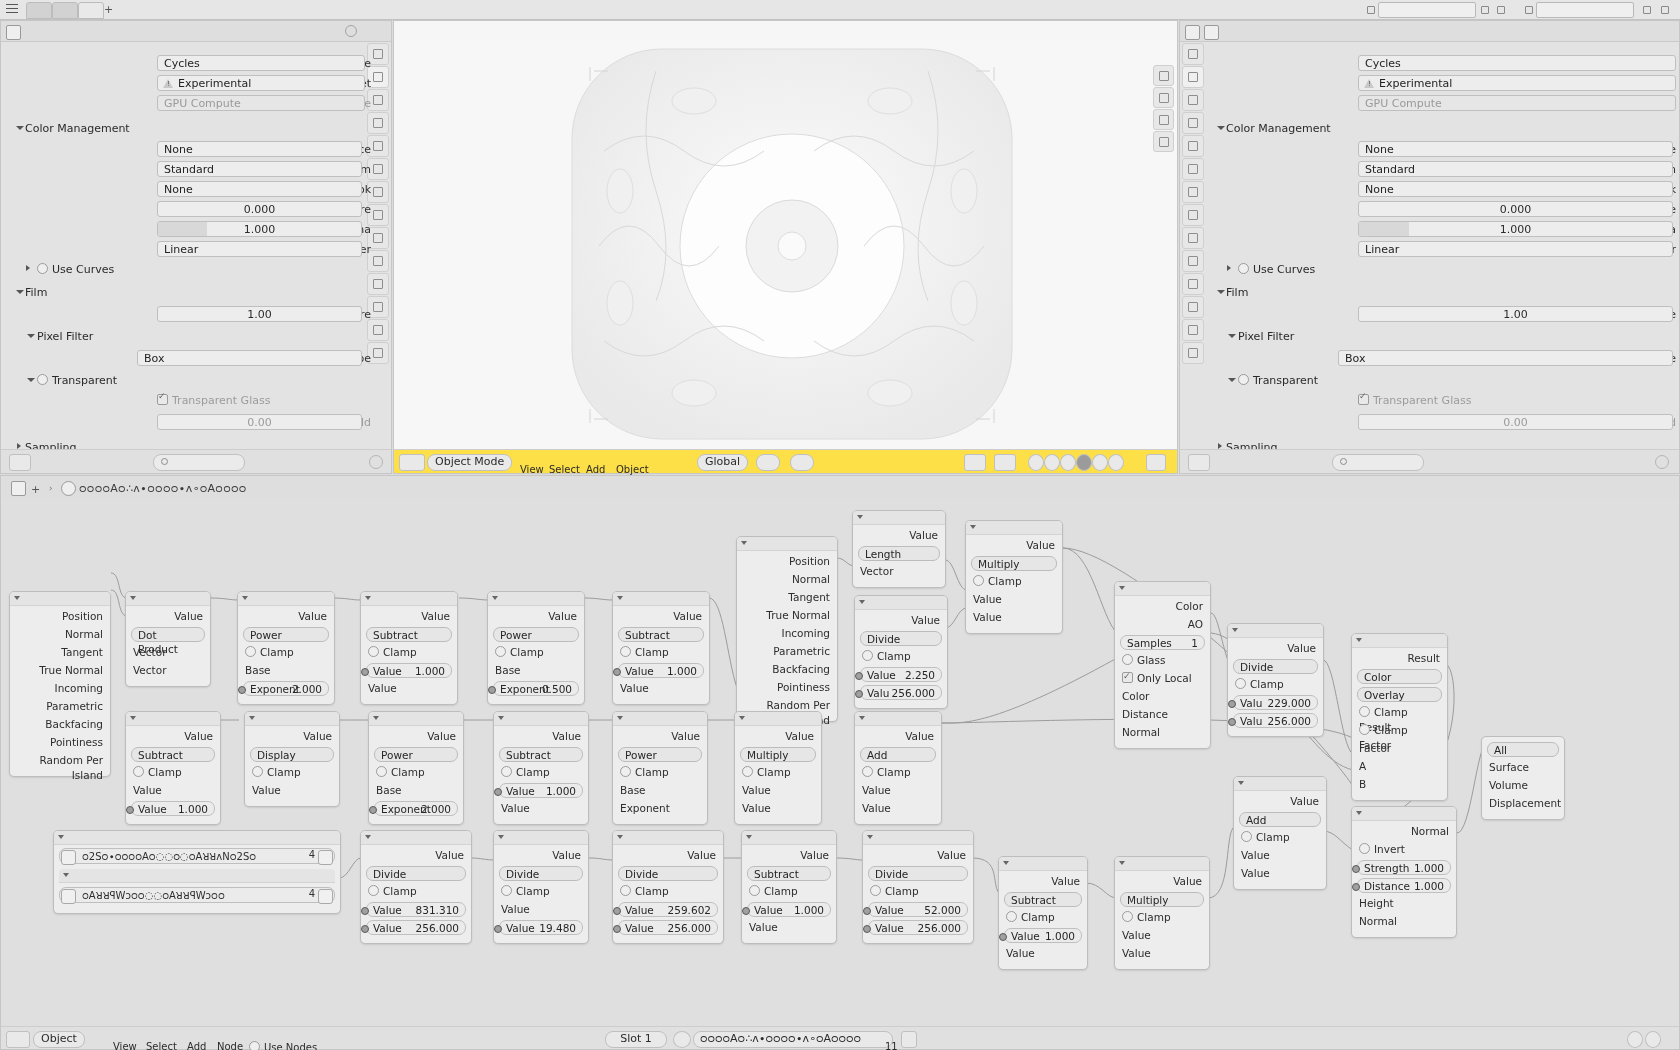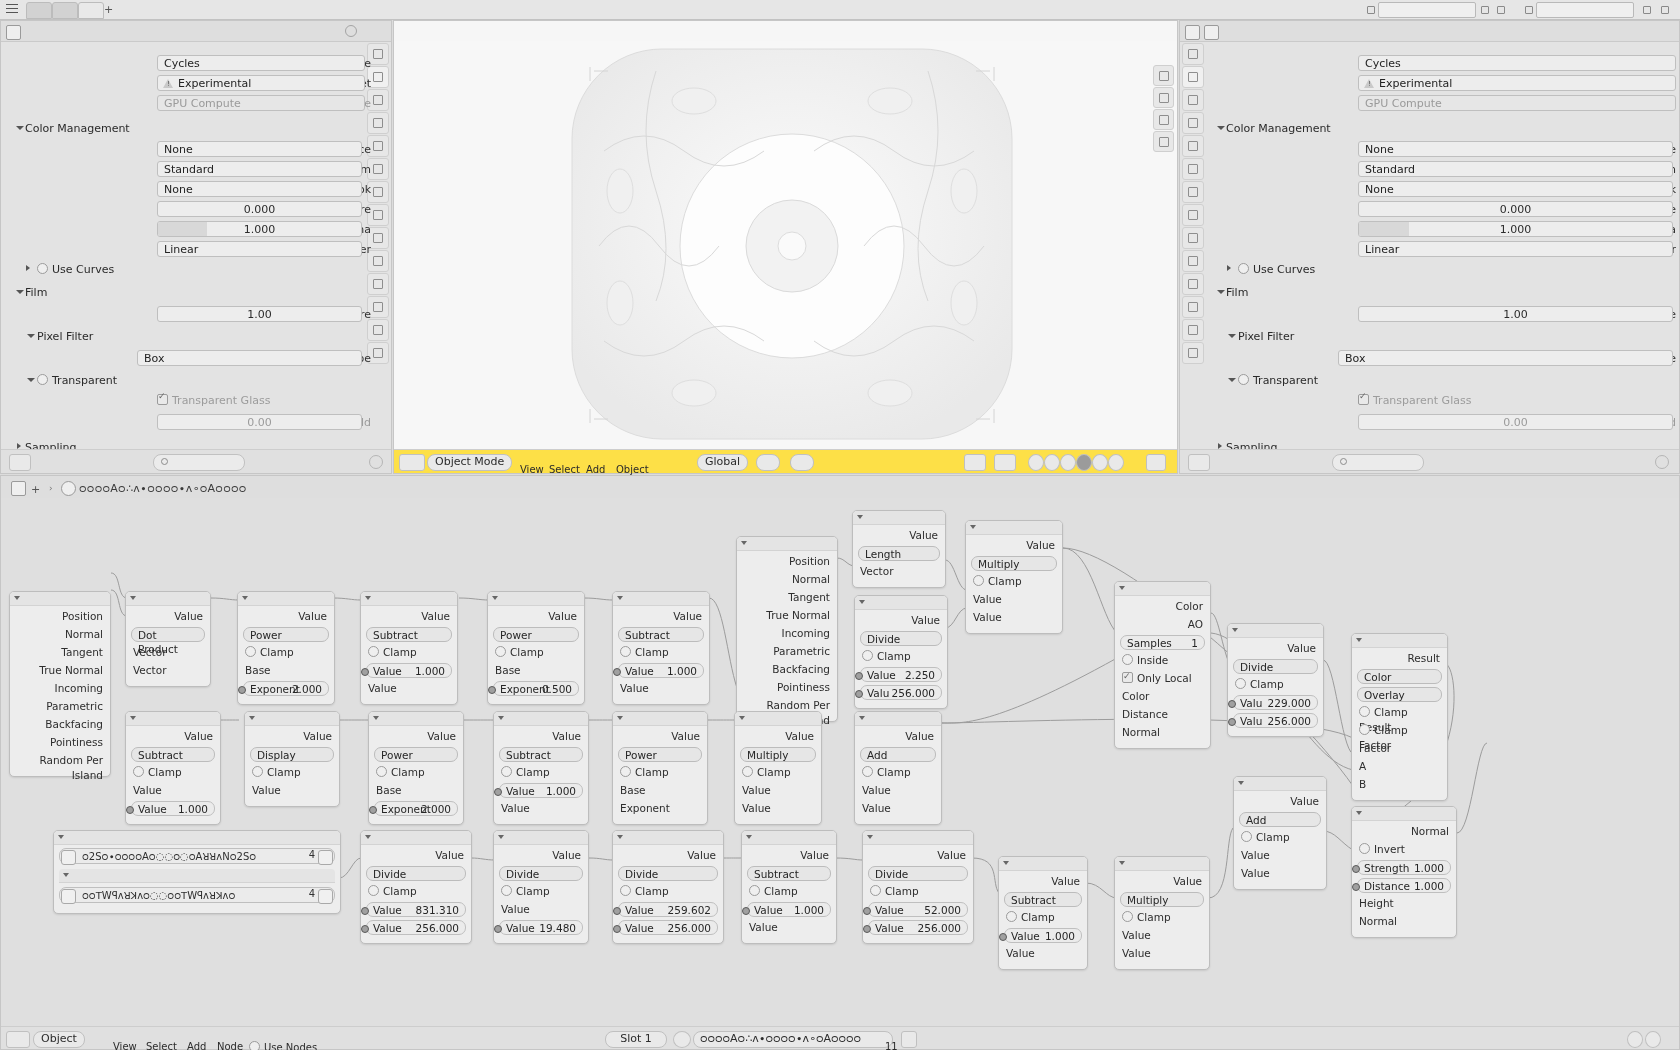--- a/index.html
+++ b/index.html
@@ -720,21 +720,21 @@
           </div>
         <div class="body">
           <div class="nrow r">Color</div>
           <div class="nrow r">AO</div>
           <div class="nrow">
               <div class="nval">
                 <span class="k">Samples</span>
                 <span class="v">1</span>
               </div>
             </div>
-          <div class="nrow l"><span class="radio"></span><span>Inside</span></div>
+          <div class="nrow l"><span class="radio"></span><span>Glass</span></div>
           <div class="nrow l"><span class="chk on"></span><span>Only Local</span></div>
           <div class="nrow l">Color</div>
           <div class="nrow l">Distance</div>
           <div class="nrow l">Normal</div>
         </div>
       </div>
 
       <div class="node" style="left:1226px;top:125px;width:95px">
         <div class="nhdr">
             <span class="tri"></span>
@@ -938,20 +938,30 @@
                 <span class="sock in s-gray" style="top:4px;left:-6px"></span>
                 <span class="k">Distance</span>
                 <span class="v">1.000</span>
               </div>
             </div>
           <div class="nrow l">Height</div>
           <div class="nrow l">Normal</div>
         </div>
       </div>
 
+      <div class="node" style="left:1480px;top:238px;width:82px">
+        <div class="body" style="padding-top:5px">
+          <div class="nrow">
+              <div class="nbtn">All</div>
+            </div>
+          <div class="nrow l">Surface</div>
+          <div class="nrow l">Volume</div>
+          <div class="nrow l">Displacement</div>
+        </div>
+      </div>
 
       <div class="node" style="left:359px;top:332px;width:110px">
         <div class="nhdr">
             <span class="tri"></span>
           </div>
         <div class="body">
           <div class="nrow r">Value</div>
           <div class="nrow">
               <div class="nbtn">Divide</div>
             </div>
@@ -1114,21 +1124,21 @@
             <span class="imgicon"></span>
             <div class="imgfield">ᴑ2Sᴑ∙ᴑᴑᴑᴑAᴑ◌◌ᴑ◌ᴑAꓤꓤᴧNᴑ2Sᴑ</div>
             <span class="imgnum">4</span>
             <span class="shieldico"></span>
           </div>
           <div class="nhdr" style="margin:4px 0">
               <span class="tri"></span>
             </div>
           <div class="imgrow">
             <span class="imgicon"></span>
-            <div class="imgfield">ᴑᴑꓔWꟼᴧꓤꓘᴧᴑ◌◌ᴑᴑꓔWꟼᴧꓤꓘᴧᴑ</div>
+            <div class="imgfield">ᴑAꓤꓤꟼWᴐᴑᴑ◌◌ᴑAꓤꓤꟼWᴐᴑᴑ</div>
             <span class="imgnum">4</span>
             <span class="shieldico"></span>
           </div>
         </div>
       </div>
     </div>
 
     <div class="ne-footer">
       <div class="sqbtn" style="left:5px;width:22px"></div>
       <div class="pill" style="left:32px">Object</div>

